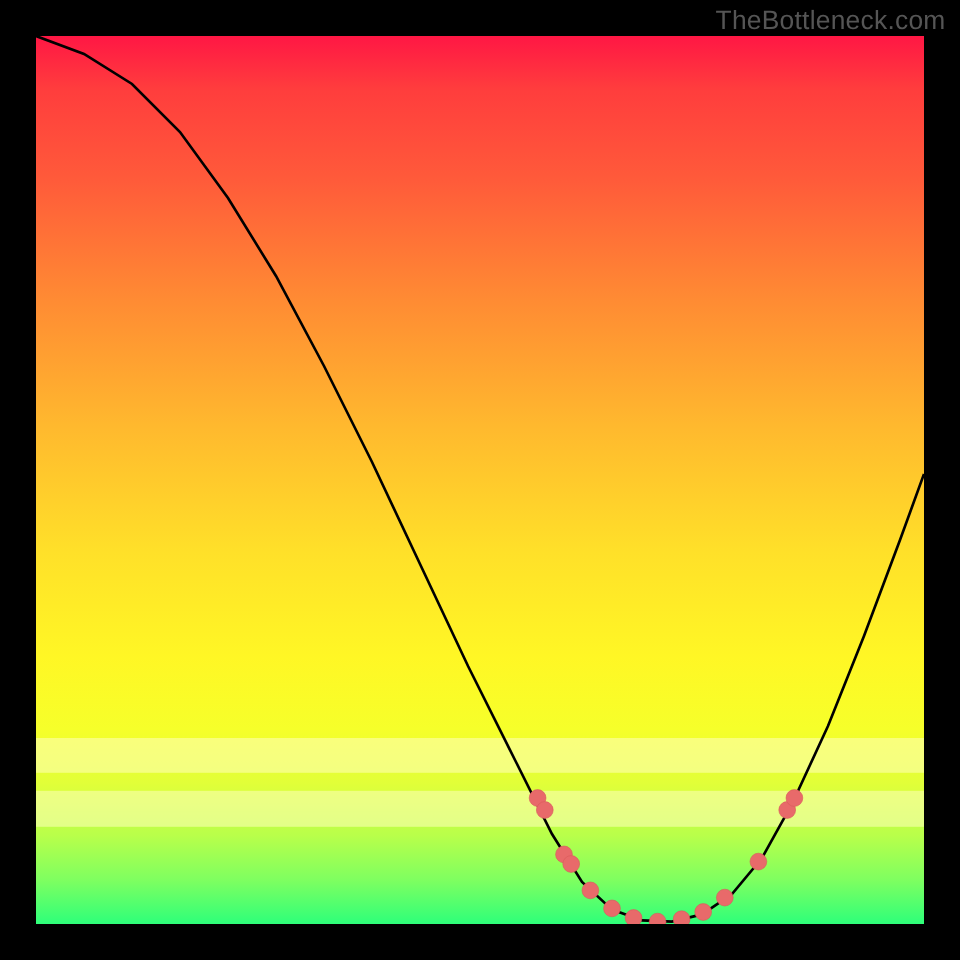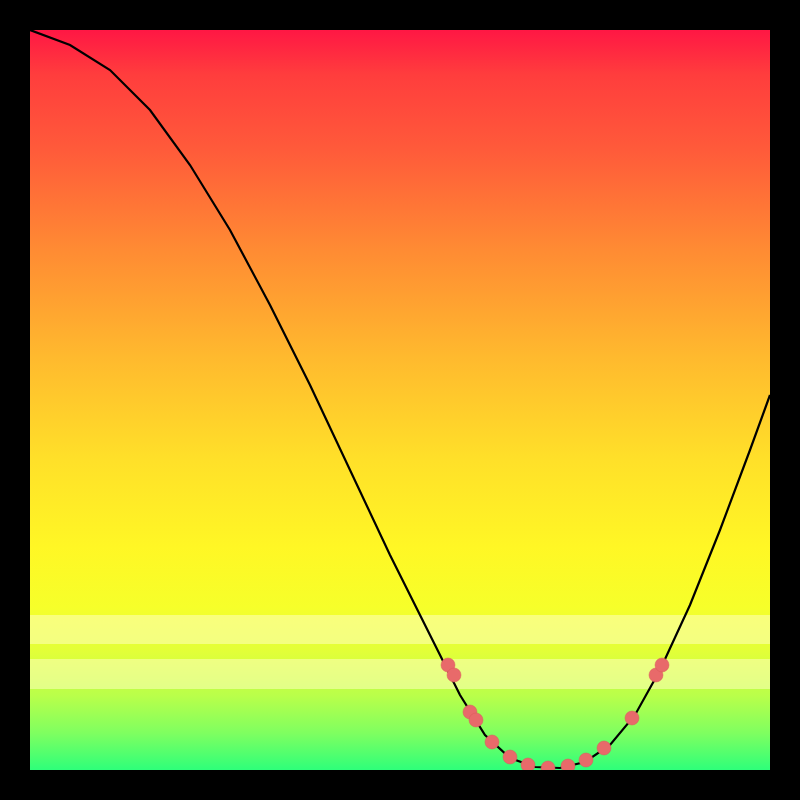--- a/index.html
+++ b/index.html
@@ -87,13 +87,14 @@
           <circle cx="518" cy="738" r="7" fill="#e86a6a" stroke="#d85a5a" stroke-width="0.5"></circle>
           <circle cx="538" cy="736" r="7" fill="#e86a6a" stroke="#d85a5a" stroke-width="0.5"></circle>
           <circle cx="556" cy="730" r="7" fill="#e86a6a" stroke="#d85a5a" stroke-width="0.5"></circle>
           <circle cx="574" cy="718" r="7" fill="#e86a6a" stroke="#d85a5a" stroke-width="0.5"></circle>
           <circle cx="602" cy="688" r="7" fill="#e86a6a" stroke="#d85a5a" stroke-width="0.5"></circle>
           <circle cx="626" cy="645" r="7" fill="#e86a6a" stroke="#d85a5a" stroke-width="0.5"></circle>
           <circle cx="632" cy="635" r="7" fill="#e86a6a" stroke="#d85a5a" stroke-width="0.5"></circle>
         </g>
     </svg>
   </div>
+  <div class="watermark">TheBottleneck.com</div>
 </div>
 
 </body></html>

